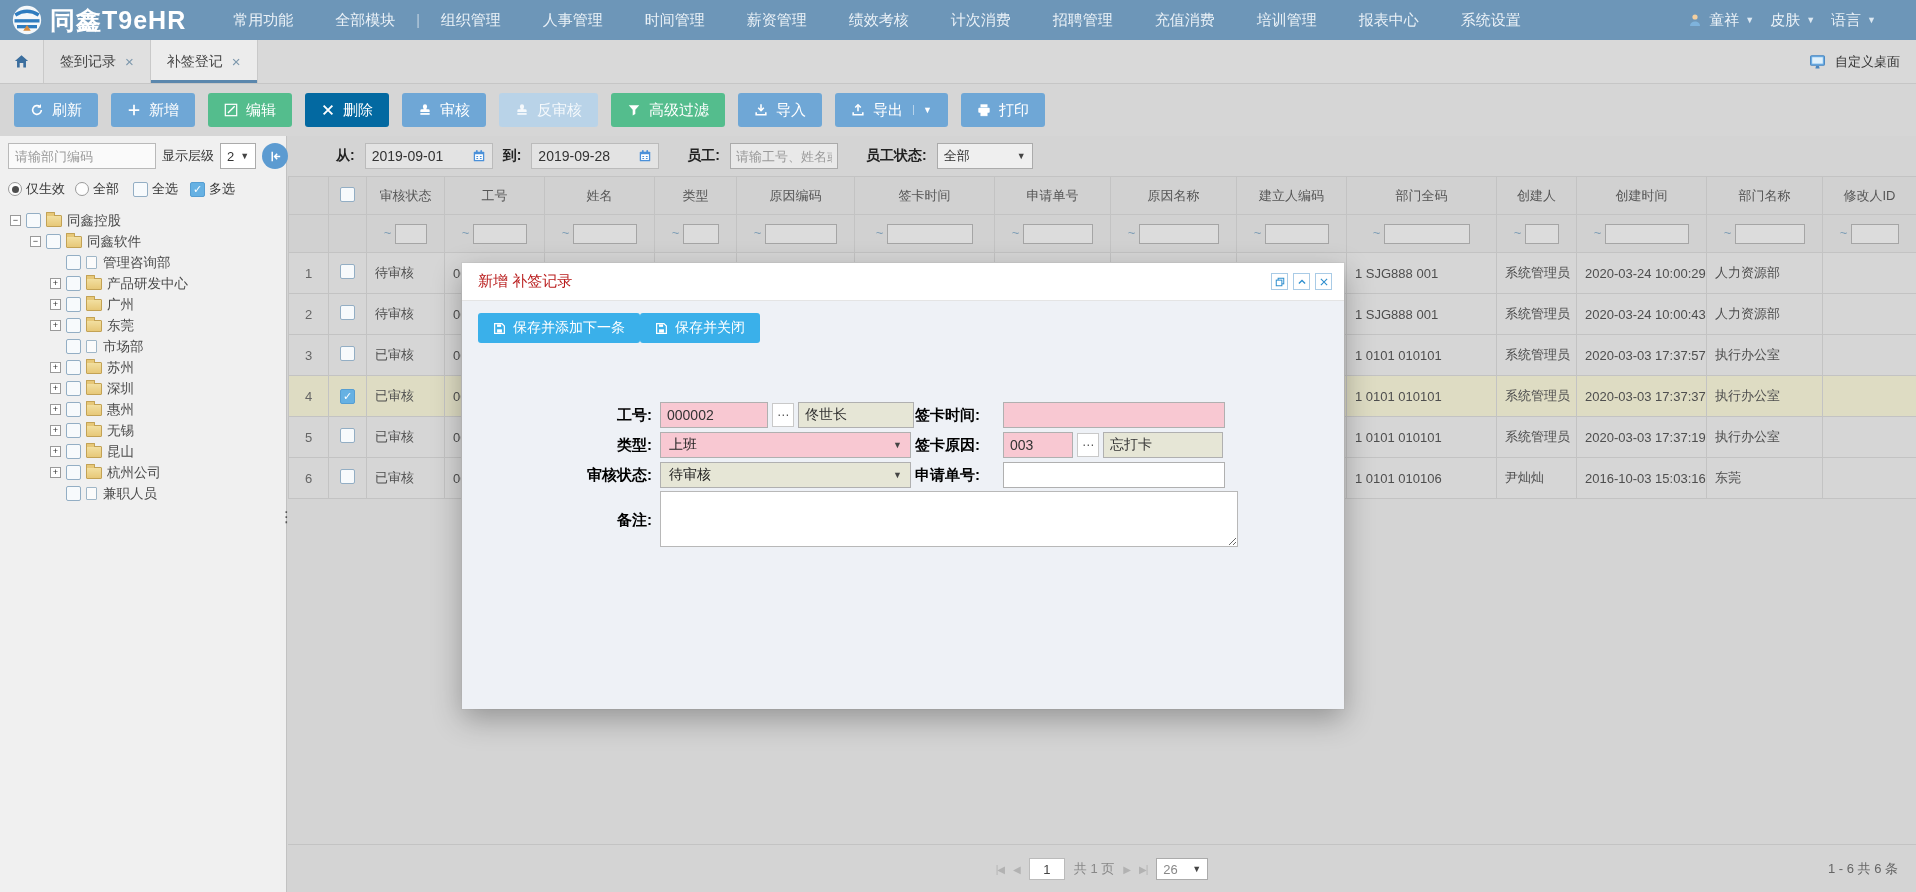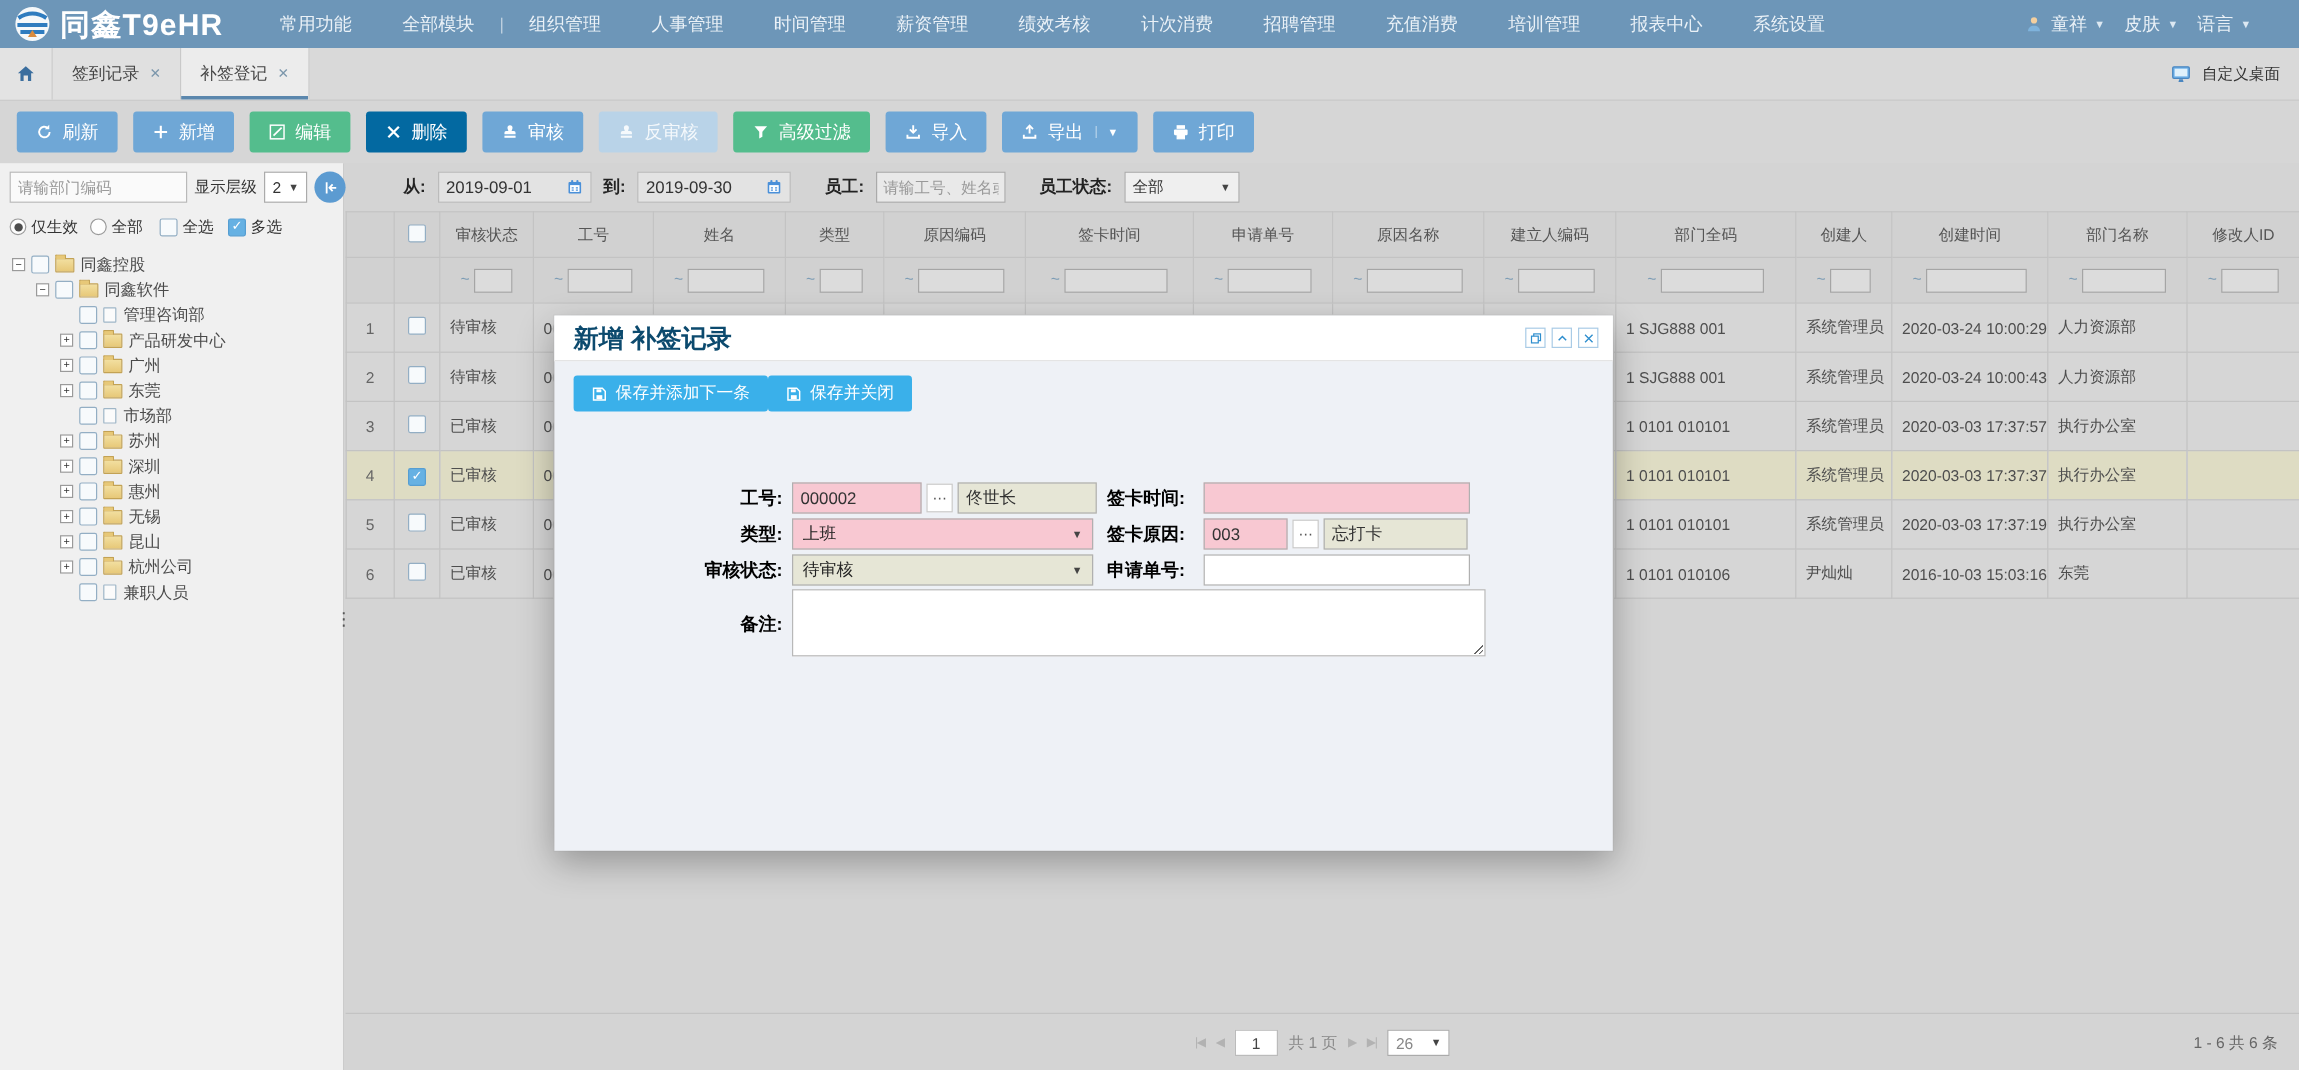--- a/index.html
+++ b/index.html
@@ -89,32 +89,32 @@
   .pagebar{position:absolute;left:0;right:0;bottom:6px;height:34px;display:flex;align-items:center;justify-content:center;font-size:13px;color:#888}
   .pg-center{display:flex;align-items:center;gap:9px}
   .pg-nav{color:#b2b2b2;font-size:10px;cursor:pointer;letter-spacing:-1px}
   .pg-input{width:36px;height:22px;border:1px solid #bbb;background:#fff;text-align:center;font-size:13px;color:#444}
   .pg-size{width:52px;height:22px}
   .pg-range{position:absolute;right:18px;color:#666}
 
   
   .modal{position:absolute;left:462px;top:263px;width:882px;height:446px;background:#eef1f6;box-shadow:0 10px 28px rgba(0,0,0,.3),0 0 0 1px #cfcfcf;z-index:50}
   .modal-title{height:38px;background:#fff;display:flex;align-items:center;padding:0 12px 0 16px;border-bottom:1px solid #e4e4e4}
-  .modal-title-text{font-size:21px;font-weight:bold;color:#0c4a6e}
+  .modal-title-text{font-size:15px;font-weight:normal;color:#b91c1c}
   .win-btns{margin-left:auto;display:flex;gap:5px}
   .wbtn{width:17px;height:17px;border:1px solid #a9cbe6;background:#fff;color:#2e8ece;display:inline-flex;align-items:center;justify-content:center;cursor:pointer;font-size:10px}
   .wbtn svg{width:10px;height:10px}
   .modal-toolbar{display:flex;padding:12px 16px 12px 16px}
   .mbtn{height:30px;display:inline-flex;align-items:center;gap:7px;padding:0 15px;background:#3ab0ea;color:#fff;border-radius:3px;font-size:14px;cursor:pointer}
   .mbtn .ic svg{width:13px;height:13px}
   .modal-form{margin-top:46px}
   .form-row{display:flex;align-items:center;height:28px;margin-bottom:2px}
   .flabel{flex:0 0 198px;text-align:right;font-size:15px;font-weight:bold;color:#000;padding-right:8px;white-space:nowrap}
   .fzone-l{flex:0 0 255px;display:flex;align-items:center;gap:4px}
-  .flabel-r{flex:0 0 88px;text-align:center;font-size:15px;font-weight:bold;color:#000;padding-right:8px;white-space:nowrap}
+  .flabel-r{flex:0 0 88px;text-align:left;font-size:15px;font-weight:bold;color:#000;padding-right:8px;white-space:nowrap}
   .fzone-r{display:flex;align-items:center;gap:4px}
   .finput{height:26px;border:1px solid #b0b0b0;font-size:14px;padding:0 6px;color:#333;background:#fff}
   .pink{background:#f8c8d2}
   .beige{background:#e6e6d6}
   .dots-btn{width:22px;height:24px;border:1px solid #c9c9c9;background:#fff;display:inline-flex;align-items:center;justify-content:center;font-size:12px;color:#555;cursor:pointer;line-height:1}
   .fsel{height:26px;border:1px solid #b0b0b0;display:inline-flex;align-items:center;justify-content:space-between;padding:0 8px;font-size:14px;color:#222;cursor:pointer}
   .remark-row{align-items:flex-start;height:auto}
   .remark-row .flabel{padding-top:20px}
   .remark-ta{width:578px;height:56px;border:1px solid #b8b8b8;background:#fff;resize:both;font-size:14px;font-family:inherit;padding:4px 6px}
 </style>
@@ -425,21 +425,21 @@
               <rect x="2" y="3" width="12" height="11" rx="1" fill="#4a90d9"></rect>
               <rect x="3.5" y="6" width="9" height="6.5" fill="#fff"></rect>
               <rect x="4.5" y="1.2" width="2" height="3.2" rx="1" fill="#4a90d9"></rect>
               <rect x="9.5" y="1.2" width="2" height="3.2" rx="1" fill="#4a90d9"></rect>
               <path d="M5 8h2v1.2H5zM9 8h2v1.2H9zM5 10.2h2v1.2H5zM9 10.2h2v1.2H9z" fill="#4a90d9"></path>
             </svg>
           </span>
       </span>
       <span class="fb-label">到:</span>
       <span class="datebox">
-        <span>2019-09-30</span>
+        <span>2019-09-28</span>
         <span class="ic">
             <svg width="14" height="14" viewBox="0 0 16 16">
               <rect x="2" y="3" width="12" height="11" rx="1" fill="#4a90d9"></rect>
               <rect x="3.5" y="6" width="9" height="6.5" fill="#fff"></rect>
               <rect x="4.5" y="1.2" width="2" height="3.2" rx="1" fill="#4a90d9"></rect>
               <rect x="9.5" y="1.2" width="2" height="3.2" rx="1" fill="#4a90d9"></rect>
               <path d="M5 8h2v1.2H5zM9 8h2v1.2H9zM5 10.2h2v1.2H5zM9 10.2h2v1.2H9z" fill="#4a90d9"></path>
             </svg>
           </span>
       </span>

